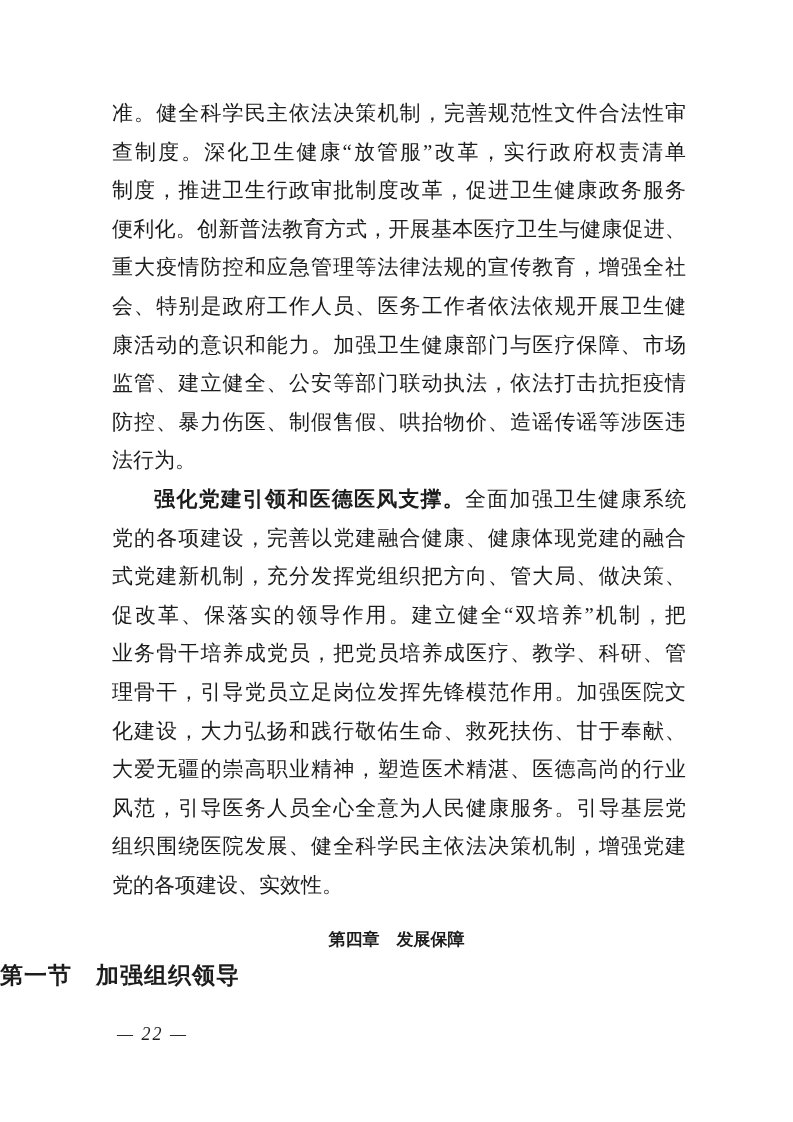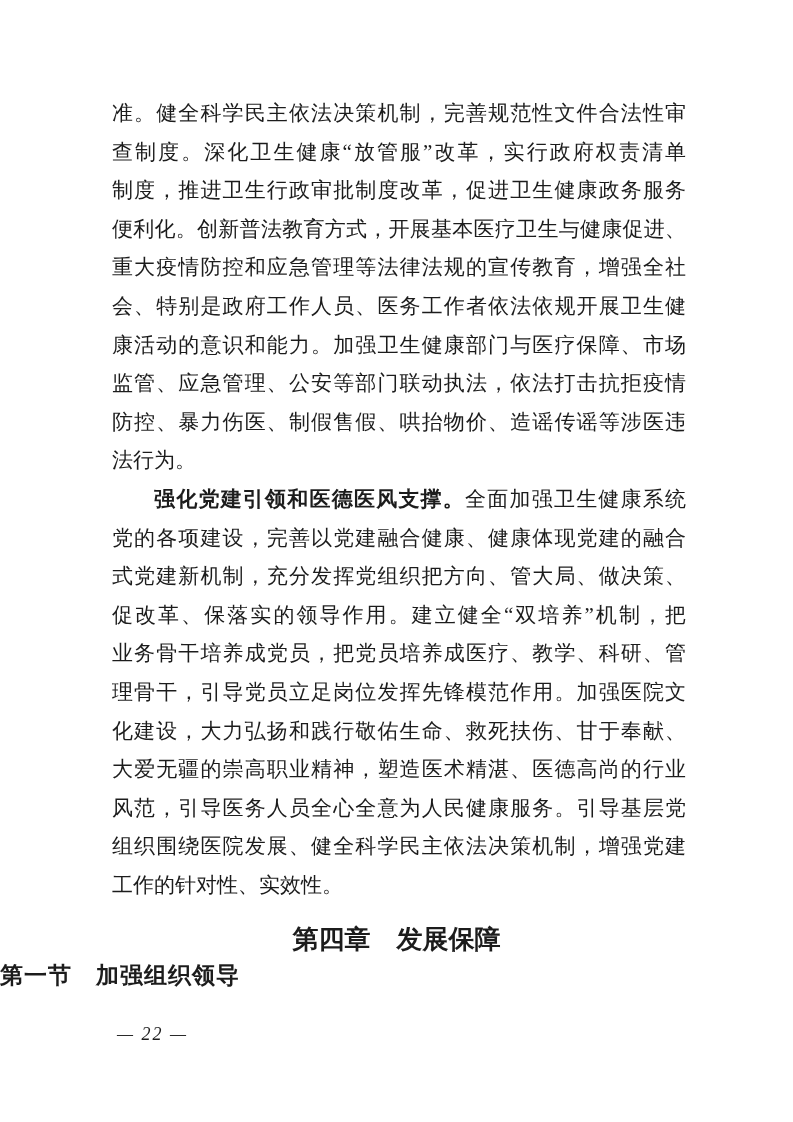--- a/index.html
+++ b/index.html
@@ -40,21 +40,21 @@
   }
   .bold {
     font-weight: bold;
   }
   .chapter-heading {
     position: absolute;
     left: 0;
     top: 927px;
     width: 100%;
     text-align: center;
-    font-size: 26px;
+    font-size: 17px;
     font-weight: bold;
     line-height: 26px;
   }
   .section-heading {
     position: absolute;
     left: 0;
     top: 963px;
     width: 100%;
     text-align: left;
     font-size: 23px;
@@ -80,37 +80,37 @@
   <div class="text-block">
 
     <div>
       <div class="line">准。健全科学民主依法决策机制，完善规范性文件合法性审</div>
       <div class="line">查制度。深化卫生健康“放管服”改革，实行政府权责清单</div>
       <div class="line">制度，推进卫生行政审批制度改革，促进卫生健康政务服务</div>
       <div class="line">便利化。创新普法教育方式，开展基本医疗卫生与健康促进、</div>
       <div class="line">重大疫情防控和应急管理等法律法规的宣传教育，增强全社</div>
       <div class="line">会、特别是政府工作人员、医务工作者依法依规开展卫生健</div>
       <div class="line">康活动的意识和能力。加强卫生健康部门与医疗保障、市场</div>
-      <div class="line">监管、应急管理、公安等部门联动执法，依法打击抗拒疫情</div>
+      <div class="line">监管、建立健全、公安等部门联动执法，依法打击抗拒疫情</div>
       <div class="line">防控、暴力伤医、制假售假、哄抬物价、造谣传谣等涉医违</div>
       <div class="line last">法行为。</div>
     </div>
 
     <div>
       <div class="line indent"><span class="bold">强化党建引领和医德医风支撑。</span><span>全面加强卫生健康系统</span></div>
       <div class="line">党的各项建设，完善以党建融合健康、健康体现党建的融合</div>
       <div class="line">式党建新机制，充分发挥党组织把方向、管大局、做决策、</div>
       <div class="line">促改革、保落实的领导作用。建立健全“双培养”机制，把</div>
       <div class="line">业务骨干培养成党员，把党员培养成医疗、教学、科研、管</div>
       <div class="line">理骨干，引导党员立足岗位发挥先锋模范作用。加强医院文</div>
       <div class="line">化建设，大力弘扬和践行敬佑生命、救死扶伤、甘于奉献、</div>
       <div class="line">大爱无疆的崇高职业精神，塑造医术精湛、医德高尚的行业</div>
       <div class="line">风范，引导医务人员全心全意为人民健康服务。引导基层党</div>
       <div class="line">组织围绕医院发展、健全科学民主依法决策机制，增强党建</div>
-      <div class="line last">工作的针对性、实效性。</div>
+      <div class="line last">党的各项建设、实效性。</div>
     </div>
 
   </div>
 
   <div class="chapter-heading">第四章　发展保障</div>
   <div class="section-heading">第一节　加强组织领导</div>
 
   <div class="footer">— 22 —</div>
 
 </div>

